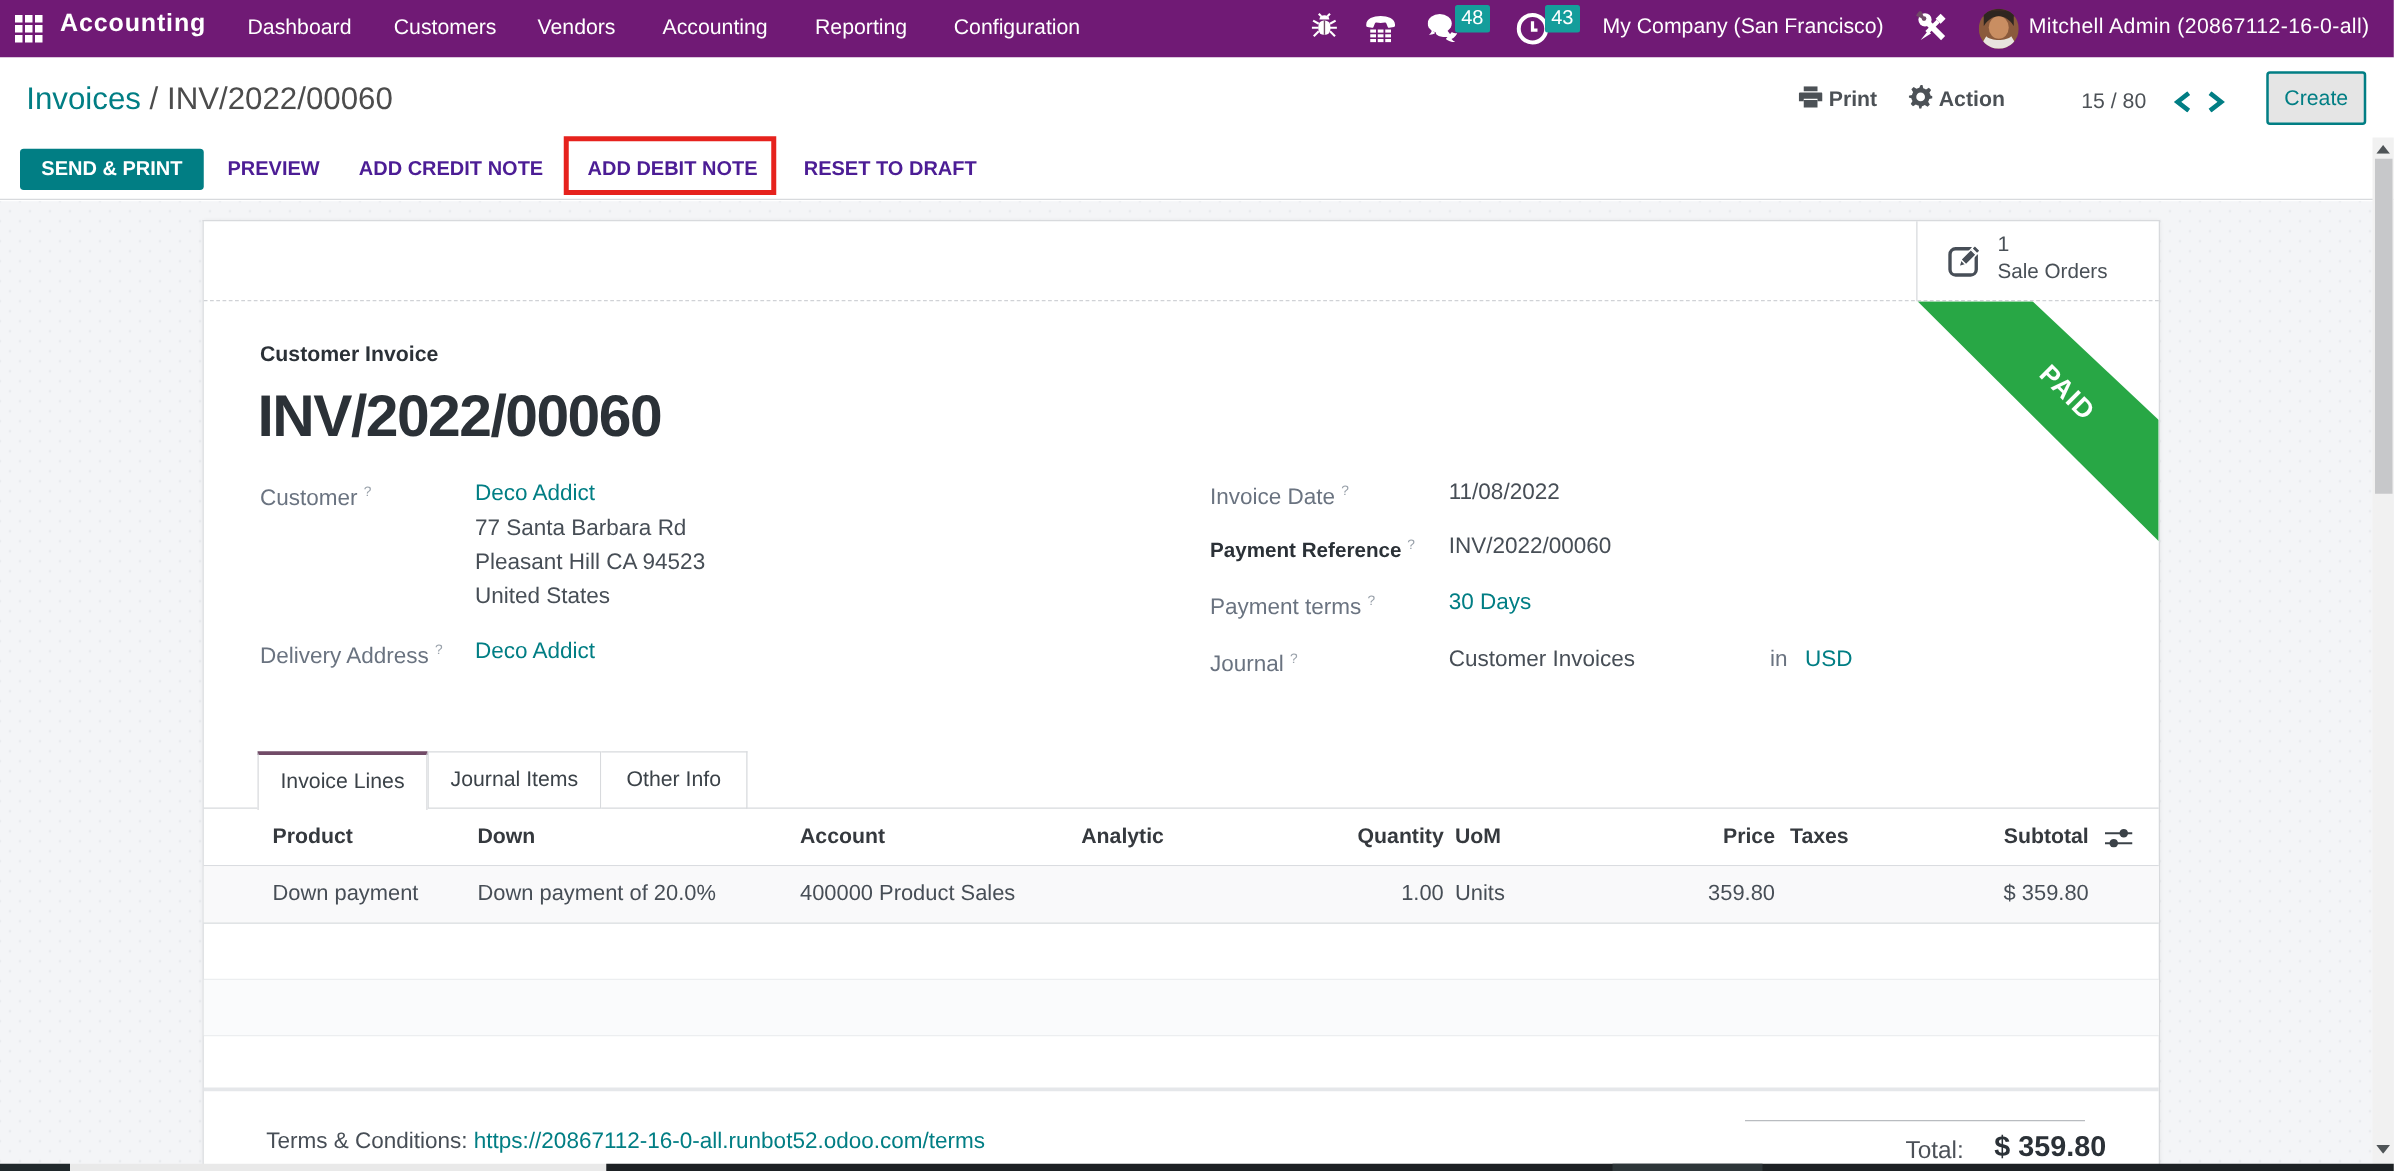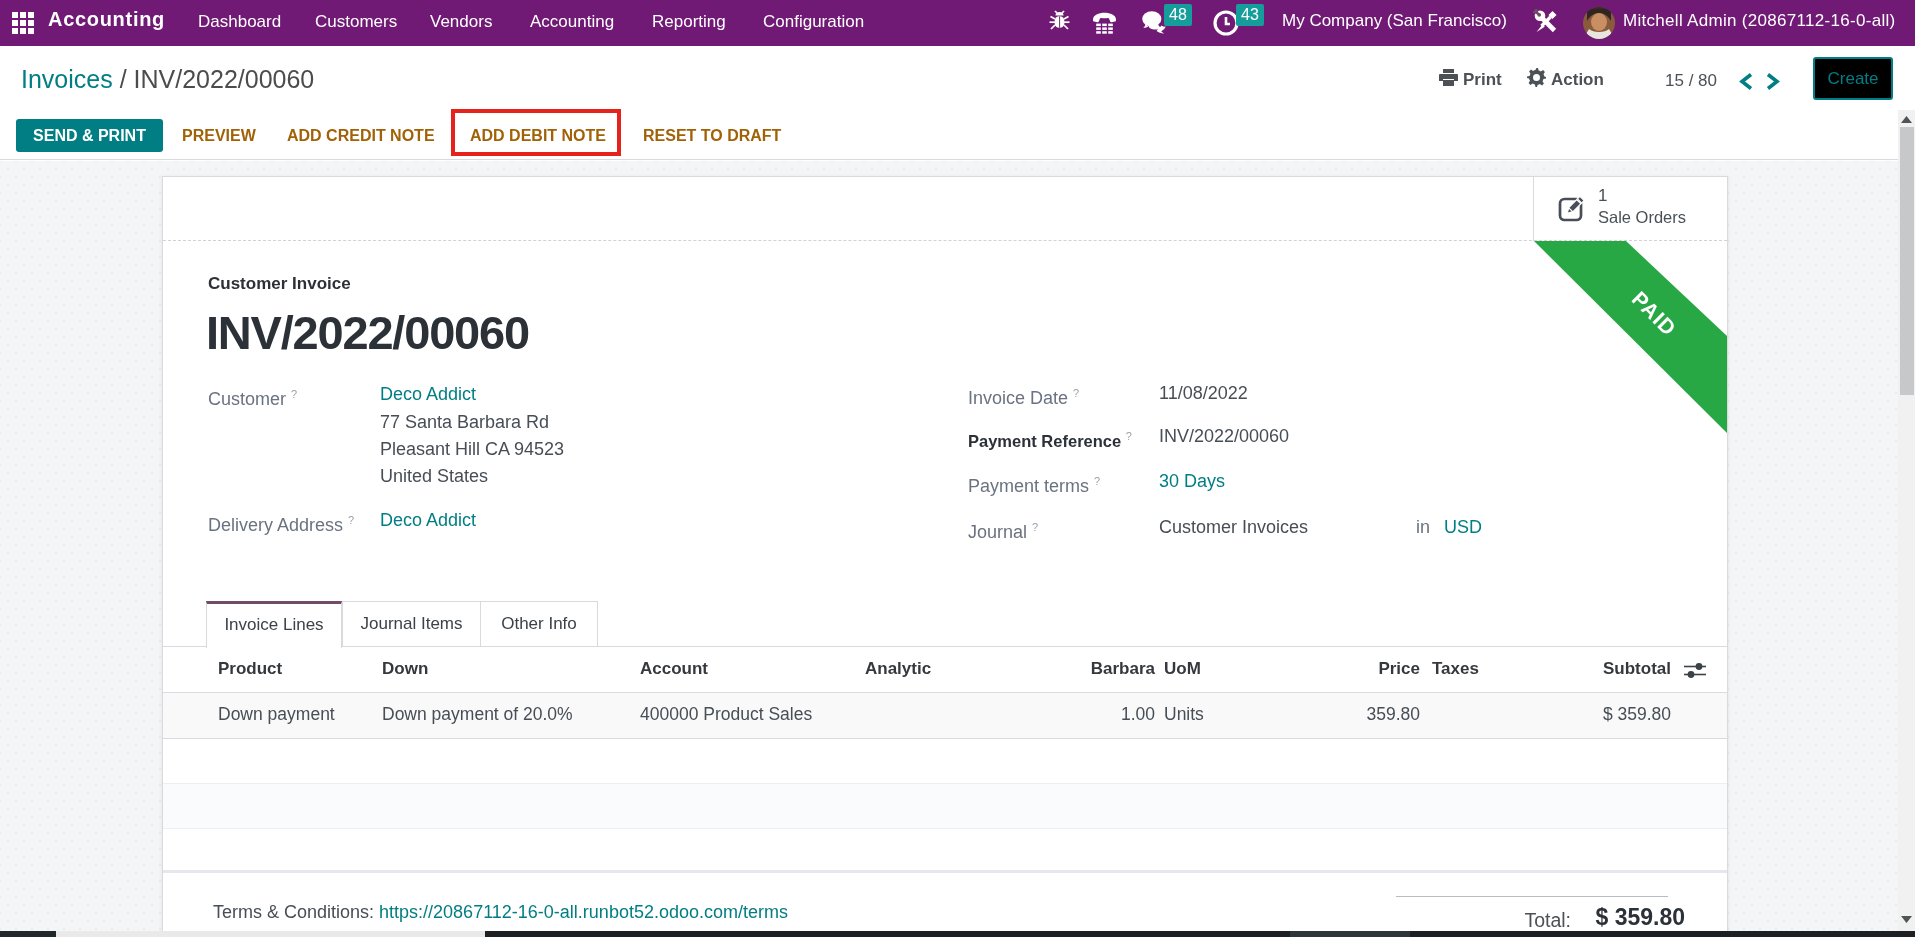--- a/index.html
+++ b/index.html
@@ -15,26 +15,26 @@
   .grid9 div { background:#fff; }
   .badge { position:absolute; top:4px; height:22px; padding:0 5px; background:#149d9b; color:#fff;
     font-size:16px; line-height:22px; border-radius:2px; }
   
   #crumbrow { position:absolute; left:0; top:46px; width:1915px; height:64px; background:#fff; }
   #crumb { position:absolute; left:21px; top:19px; font-size:25px; color:#4c4c4c; }
   #crumb a { color:#017E84; text-decoration:none; }
   .cp-btn { position:absolute; top:24px; font-size:17px; color:#4c5156; font-weight:600; }
   #pager { position:absolute; left:1665px; top:25px; font-size:17px; color:#4c5156; }
   #createbtn { position:absolute; left:1813px; top:11px; width:80px; height:43px; border:2px solid #017E84;
-    border-radius:3px; color:#017E84; font-size:17px; text-align:center; line-height:39px; background:#000000; }
+    border-radius:3px; color:#017E84; font-size:17px; text-align:center; line-height:39px; background:#e5e5e5; }
   
   #btnrow { position:absolute; left:0; top:110px; width:1915px; height:50px; background:#fff; border-bottom:1px solid #d8dadd; }
   #sendprint { position:absolute; left:16px; top:9px; width:147px; height:33px; background:#017E84; color:#fff;
     border-radius:3px; font-size:16px; font-weight:700; text-align:center; line-height:33px; }
-  .flatbtn { position:absolute; top:9px; height:33px; line-height:33px; color:#a16207; font-size:16px; font-weight:700; }
+  .flatbtn { position:absolute; top:9px; height:33px; line-height:33px; color:#4c1d95; font-size:16px; font-weight:700; }
   #redbox { position:absolute; left:451px; top:-1px; width:170px; height:47px; border:4px solid #e6221d; }
   
   #statusw { position:absolute; left:1703px; top:0; width:194px; height:49px; }
   
   #content { position:absolute; left:0; top:161px; width:1915px; height:776px;
     background-color:#f4f5f7;
     background-image:radial-gradient(#e9ebee 1.1px, transparent 1.3px),
       radial-gradient(#e9ebee 1.1px, transparent 1.3px);
     background-size:16px 16px; background-position:0 0, 8px 8px; }
   #sheet { position:absolute; left:162px; top:176px; width:1566px; height:770px; background:#fff;
@@ -231,21 +231,21 @@
 
   <div class="abs" style="left:0;top:469px;width:1564px;height:1px;background:#d8dadd;"></div>
   <div class="tab" style="left:43px;width:136px;border:1px solid #d8dadd;border-top:3px solid #714B67;border-bottom:none;line-height:42px;z-index:2;background:#fff;height:47px;">Invoice Lines</div>
   <div class="tab" style="left:179px;width:139px;border:1px solid #d8dadd;line-height:44px;">Journal Items</div>
   <div class="tab" style="left:318px;width:117px;border:1px solid #d8dadd;border-left:none;line-height:44px;">Other Info</div>
 
   <div class="th" style="left:55px;top:482px;">Product</div>
   <div class="th" style="left:219px;top:482px;">Down</div>
   <div class="th" style="left:477px;top:482px;">Account</div>
   <div class="th" style="left:702px;top:482px;">Analytic</div>
-  <div class="th" style="left:852px;top:482px;width:140px;text-align:right;">Barbara</div>
+  <div class="th" style="left:852px;top:482px;width:140px;text-align:right;">Quantity</div>
   <div class="th" style="left:1001px;top:482px;text-align:right;">UoM</div>
   <div class="th" style="left:1117px;top:482px;width:140px;text-align:right;">Price</div>
   <div class="th" style="left:1269px;top:482px;">Taxes</div>
   <div class="th" style="left:1368px;top:482px;width:140px;text-align:right;">Subtotal</div>
   <svg class="abs" style="left:1521px;top:486px;" width="22" height="15" viewBox="0 0 22 15">
     <line x1="0" y1="3.5" x2="22" y2="3.5" stroke="#3b4248" stroke-width="1.6"></line>
     <circle cx="15" cy="3.5" r="3.4" fill="#3b4248"></circle>
     <line x1="0" y1="11.5" x2="22" y2="11.5" stroke="#3b4248" stroke-width="1.6"></line>
     <circle cx="7" cy="11.5" r="3.4" fill="#3b4248"></circle>
   </svg>

